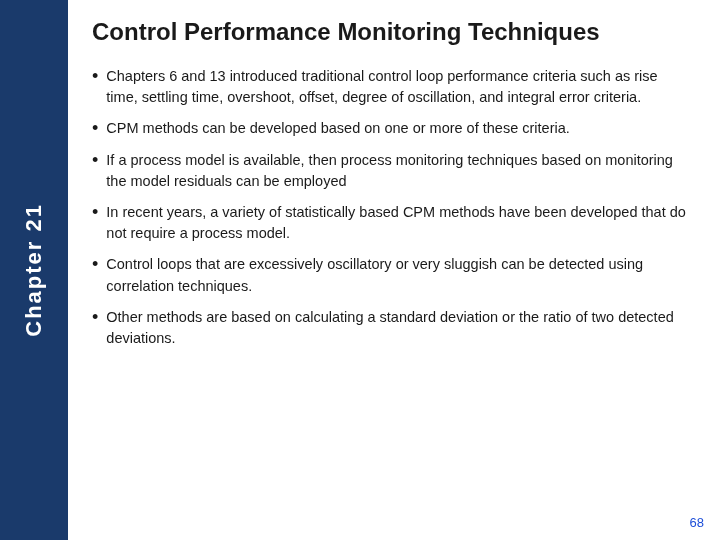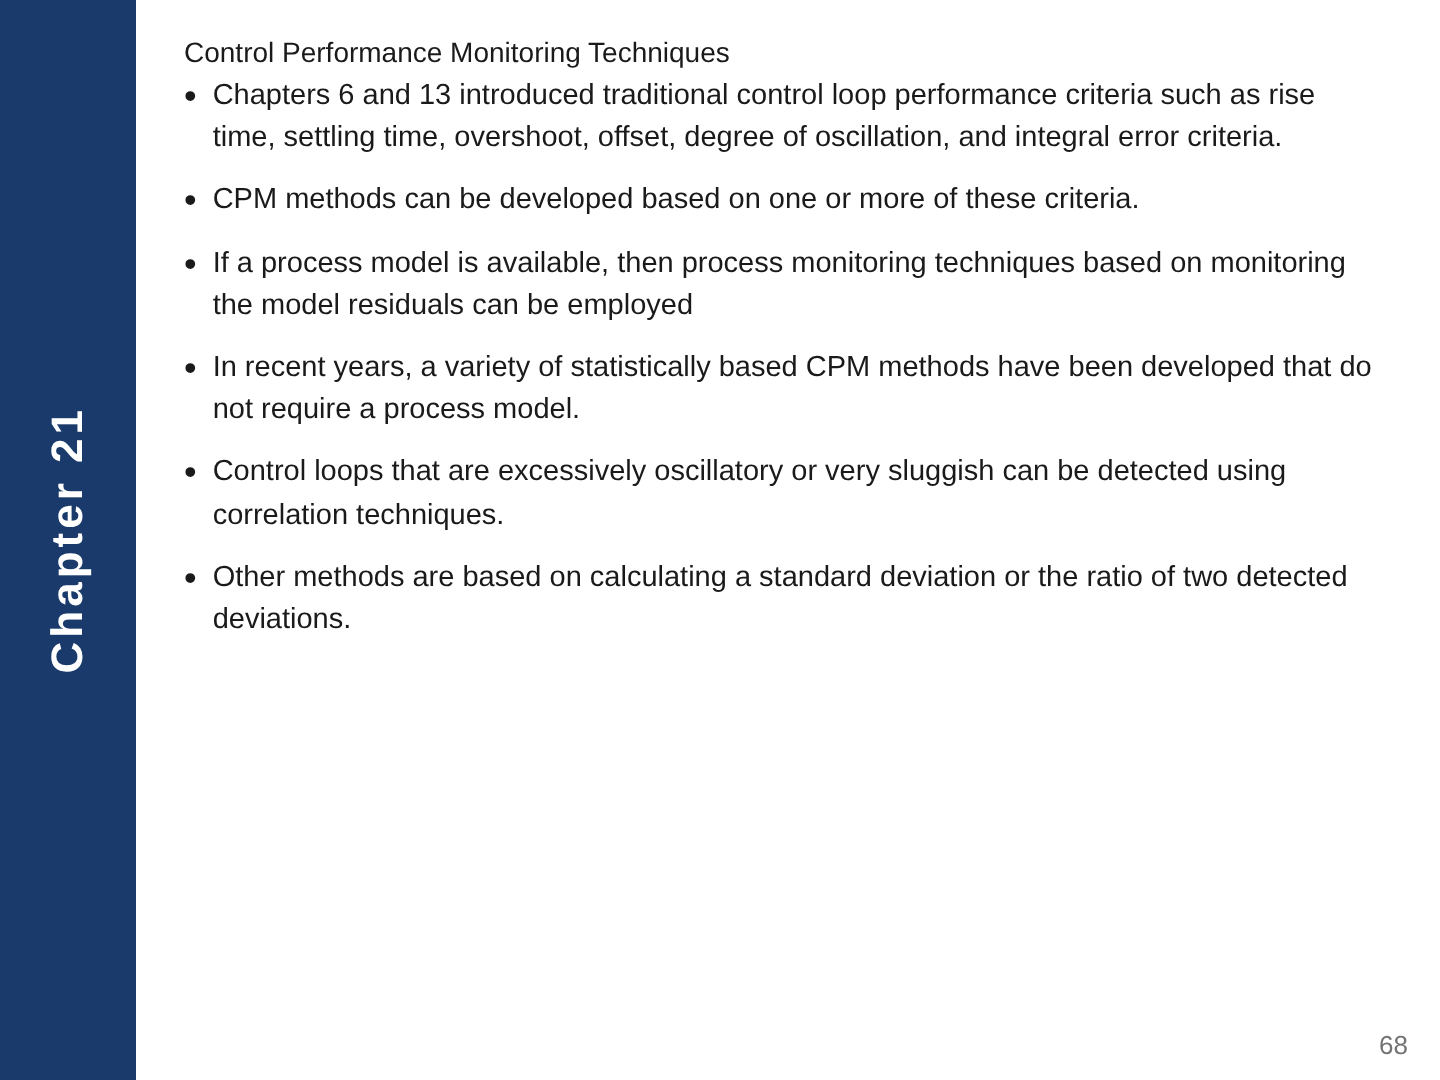--- a/index.html
+++ b/index.html
@@ -43,23 +43,24 @@
     }
 
     .content-area {
       flex: 1;
       padding: 18px 28px 18px 24px;
       display: flex;
       flex-direction: column;
     }
 
     .slide-title {
-      font-size: 14px;
-      font-weight: normal;
+      font-size: 24px;
+      font-weight: bold;
       color: #1a1a1a;
+      margin-bottom: 16px;
       padding-bottom: 4px;
     }
 
     .bullet-list {
       list-style: none;
       display: flex;
       flex-direction: column;
       gap: 10px;
       flex: 1;
     }
@@ -83,21 +84,21 @@
 
     .bullet-text {
       flex: 1;
     }
 
     .page-number {
       position: absolute;
       bottom: 10px;
       right: 16px;
       font-size: 13px;
-      color: #737373;
+      color: #1d4ed8;
     }
   </style>
 </head>
 <body>
 
 <div class="slide-container">
   <div class="sidebar">
     <span class="sidebar-text">Chapter 21</span>
   </div>
 

